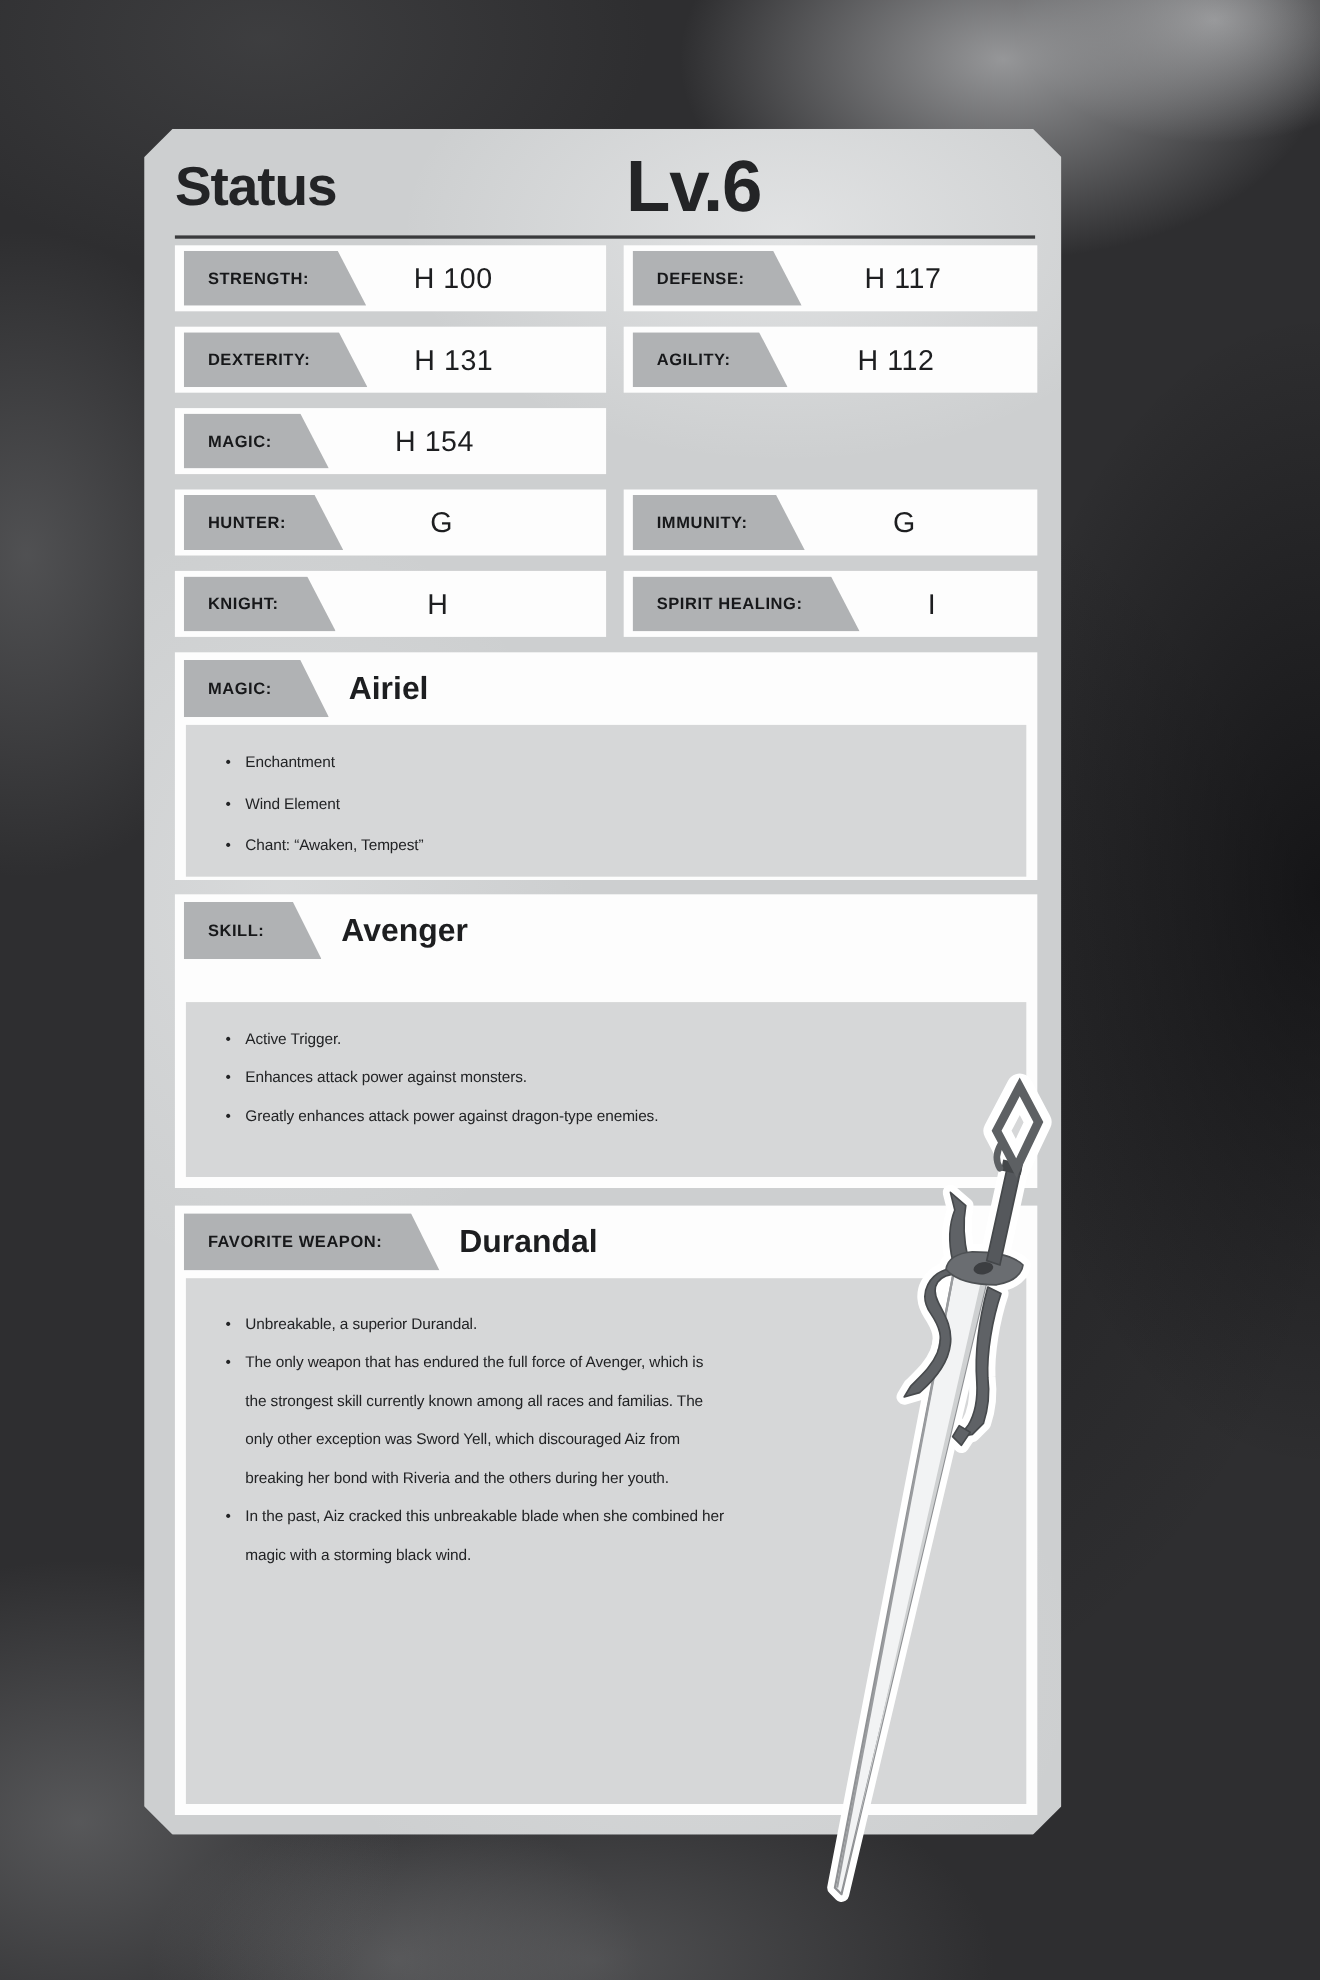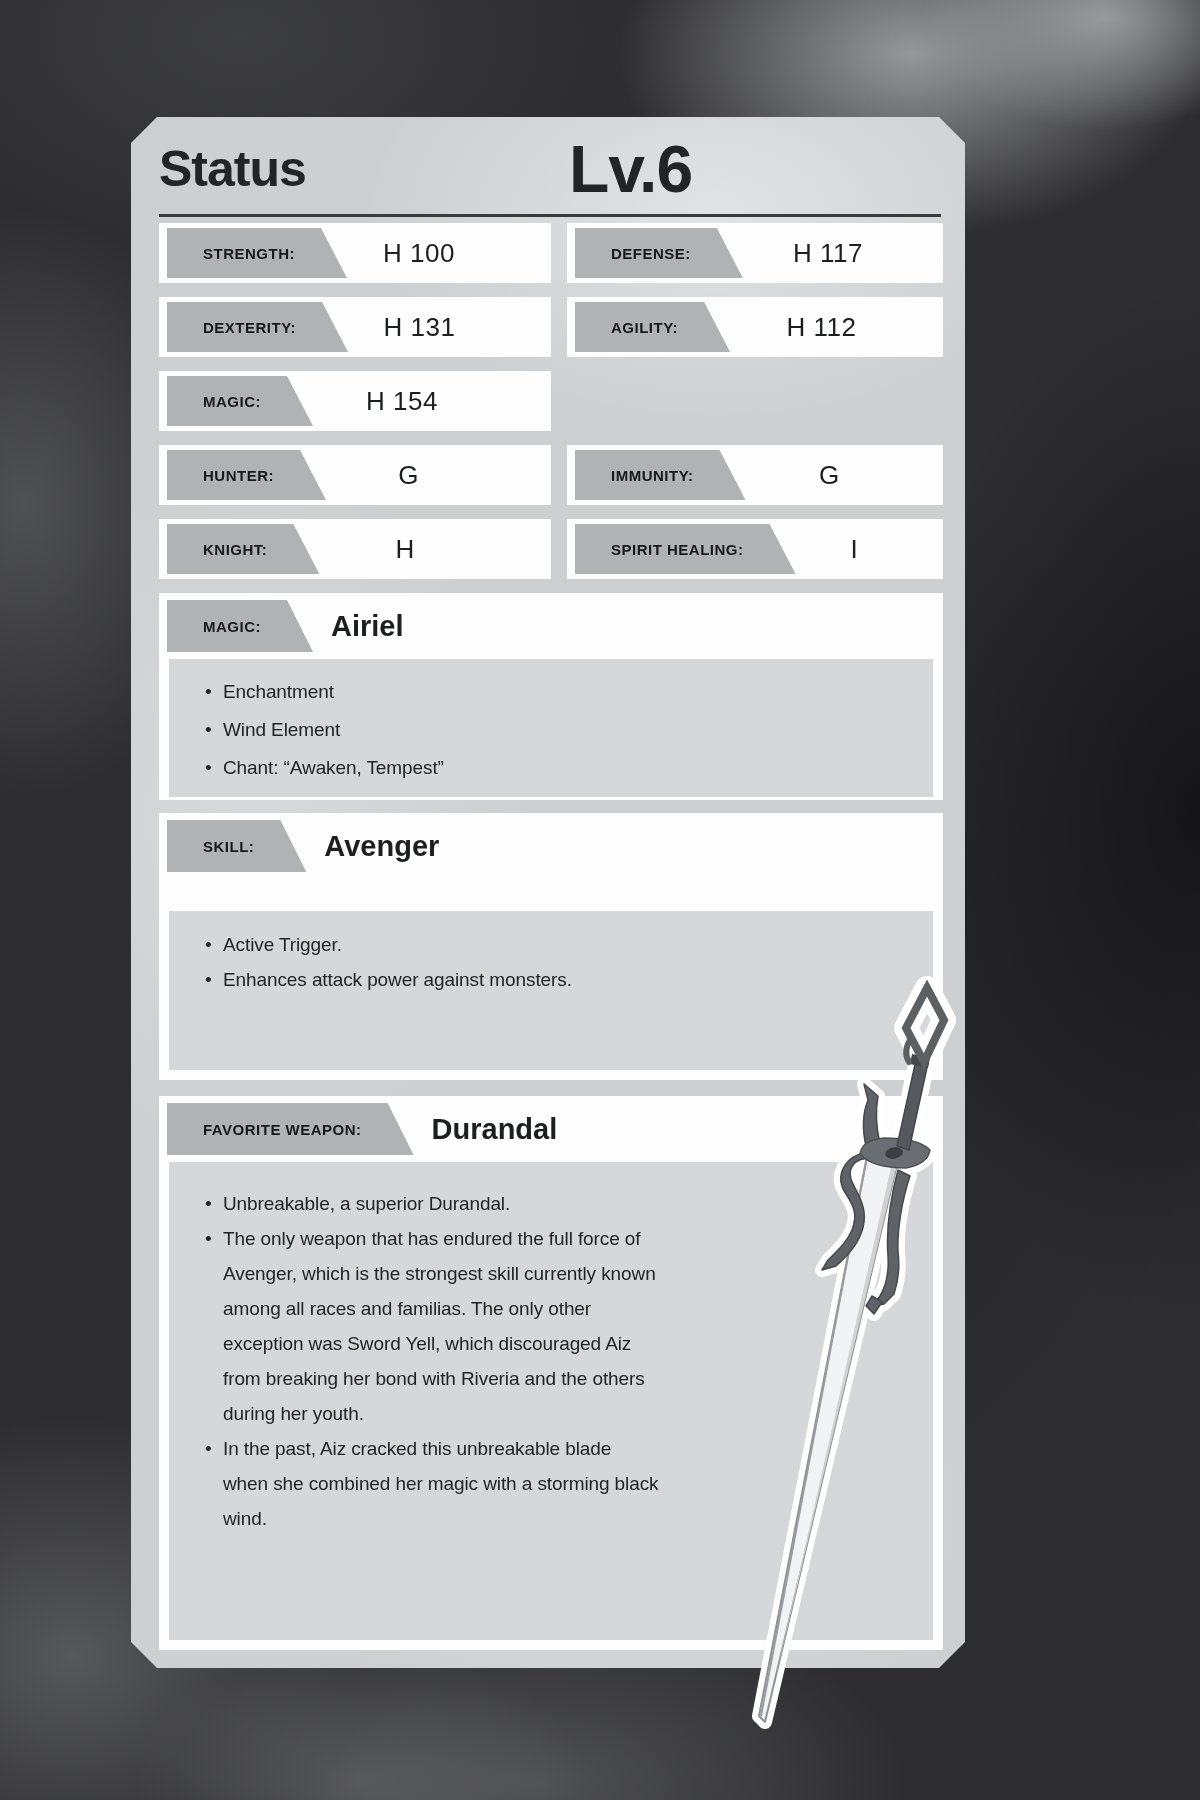--- a/index.html
+++ b/index.html
@@ -42,40 +42,40 @@
   }
   .rule{position:absolute;left:28px;top:97px;width:782px;height:3px;background:#3a3b3d;}
   .stats{
     position:absolute;left:28px;top:106px;width:784px;
     display:grid;grid-template-columns:392px 376px;column-gap:16px;row-gap:14px;
   }
   .stat-box{height:60px;background:#fdfdfd;display:flex;align-items:center;}
   .tab{
     height:50px;margin-left:8px;background:#b0b2b4;
     display:flex;align-items:center;
-    padding-left:36px;padding-right:52px;
+    padding-left:22px;padding-right:52px;
     clip-path:polygon(0 0,calc(100% - 26px) 0,100% 100%,0 100%);
     flex-shrink:0;
   }
   .tab-label{font-size:15px;font-weight:bold;letter-spacing:.5px;color:#17181a;white-space:nowrap;}
   .stat-value{flex:1;text-align:center;font-size:26px;font-weight:normal;letter-spacing:.5px;}
   .col-left  .stat-value{padding-right:60px;}
   .col-right .stat-value{padding-right:30px;}
   .section{position:absolute;left:28px;width:784px;background:#fdfdfd;display:flex;flex-direction:column;}
   .section-magic {top:476px;height:207px;}
   .section-skill {top:696px;height:267px;gap:32px;}
   .section-weapon{top:979px;height:554px;}
   .section-header{height:66px;display:flex;align-items:center;flex-shrink:0;}
   .section-header .tab{height:52px;}
   .section-name{font-size:29px;font-weight:bold;letter-spacing:0;margin-left:18px;}
   .section-body{flex:1;margin:0 10px 10px 10px;background:#d6d7d8;padding:10px 20px;box-sizing:border-box;}
   ul.bullets{list-style:none;margin:0;padding:0 0 0 10px;}
   ul.bullets li{
     position:relative;padding-left:24px;
-    font-size:19px;line-height:35px;letter-spacing:-.1px;color:#222325;
+    font-size:14px;line-height:35px;letter-spacing:-.1px;color:#222325;
   }
   ul.bullets li::before{content:"\2022";position:absolute;left:6px;}
   .section-magic  ul.bullets li{line-height:38px;}
   .section-magic  ul.bullets{padding-top:4px;}
   .section-skill  ul.bullets{max-width:640px;padding-top:6px;}
   .section-weapon ul.bullets{max-width:460px;padding-top:14px;}
   .sword{position:absolute;left:740px;top:920px;width:230px;height:820px;z-index:5;}
 </style>
 </head>
 <body>
@@ -165,20 +165,21 @@
       <div class="section-header">
         <div class="tab">
             <span class="tab-label">SKILL:</span>
           </div>
         <div class="section-name">Avenger</div>
       </div>
       <div class="section-body">
         <ul class="bullets">
           <li>Active Trigger.</li>
           <li>Enhances attack power against monsters.</li>
+          <li>Greatly enhances attack power against dragon-type enemies.</li>
         </ul>
       </div>
     </div>
 
     <div class="section section-weapon">
       <div class="section-header">
         <div class="tab">
             <span class="tab-label">FAVORITE WEAPON:</span>
           </div>
         <div class="section-name">Durandal</div>

